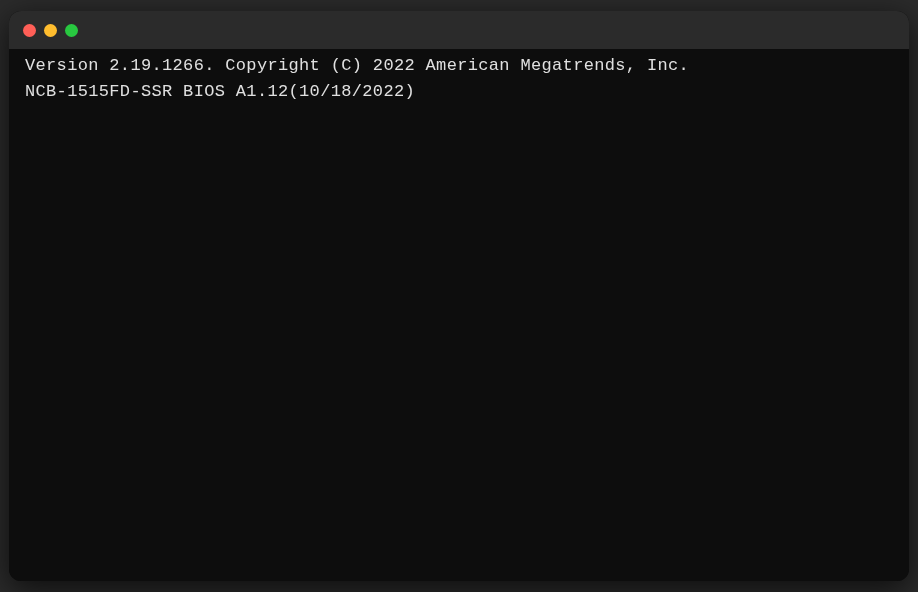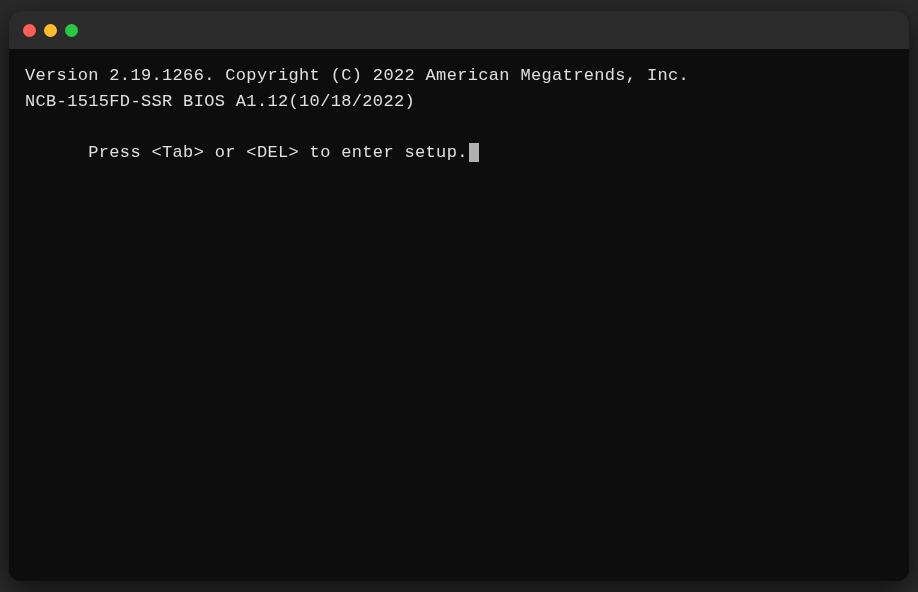--- a/index.html
+++ b/index.html
@@ -54,21 +54,21 @@
     .traffic-btn.minimize {
       background: #ffbd2e;
     }
 
     .traffic-btn.maximize {
       background: #28c840;
     }
 
     .terminal-body {
       flex: 1;
-      padding: 14px 16px;
+      padding: 4px 16px;
       font-family: 'Courier New', Courier, monospace;
       font-size: 17px;
       color: #e0e0e0;
       background: #0d0d0d;
       line-height: 1.5;
       display: flex;
       flex-direction: column;
     }
 
     .terminal-line {
@@ -90,17 +90,14 @@
 
 <div class="window">
   <div class="titlebar">
     <div class="traffic-btn close"></div>
     <div class="traffic-btn minimize"></div>
     <div class="traffic-btn maximize"></div>
   </div>
   <div class="terminal-body">
     <span class="terminal-line">Version 2.19.1266. Copyright (C) 2022 American Megatrends, Inc.</span>
     <span class="terminal-line">NCB-1515FD-SSR BIOS A1.12(10/18/2022)</span>
-    <span class="terminal-line">
-      <span>Press &lt;Tab&gt; or &lt;DEL&gt; to enter setup.</span><span class="cursor"></span>
-    </span>
   </div>
 </div>
 
 </body></html>

